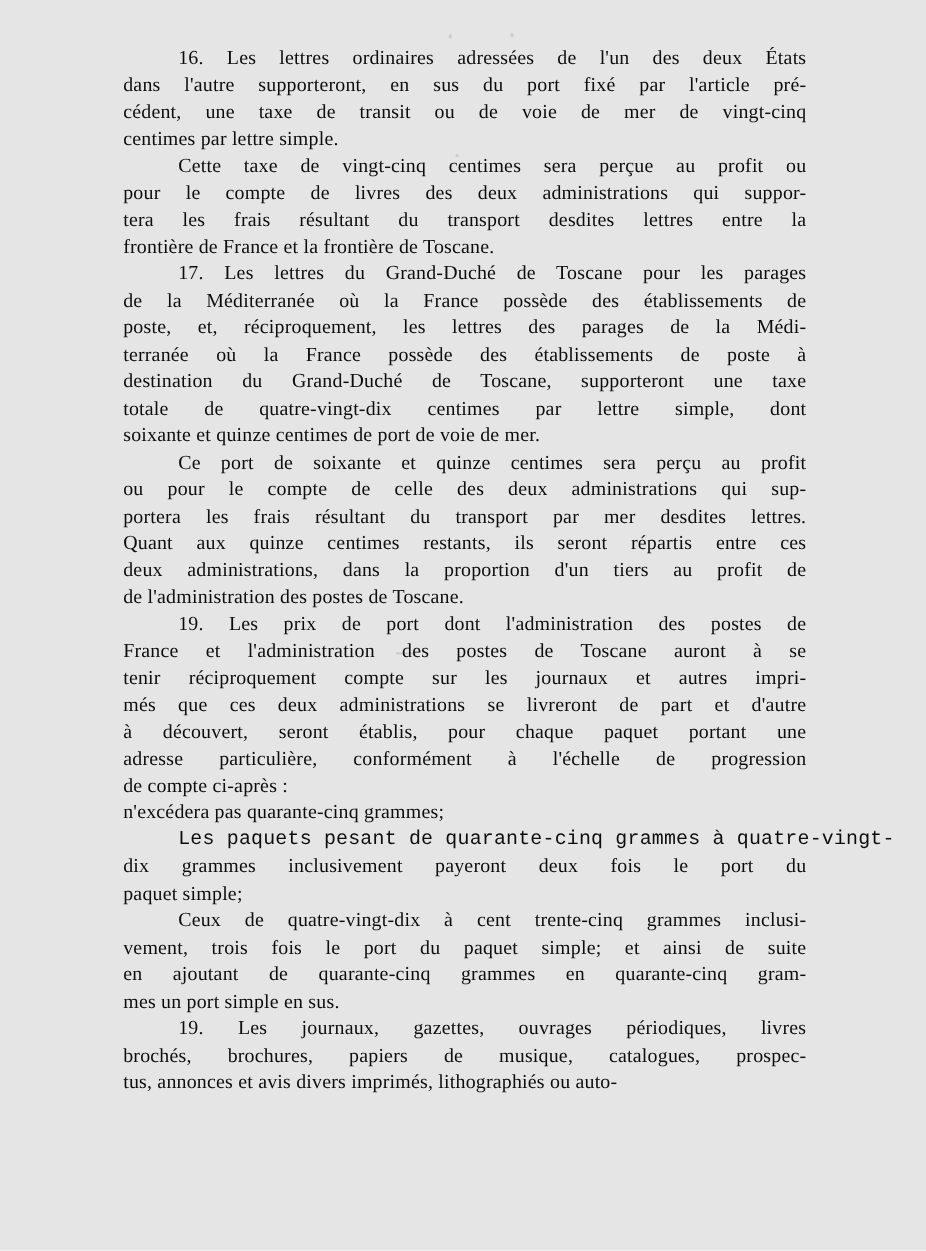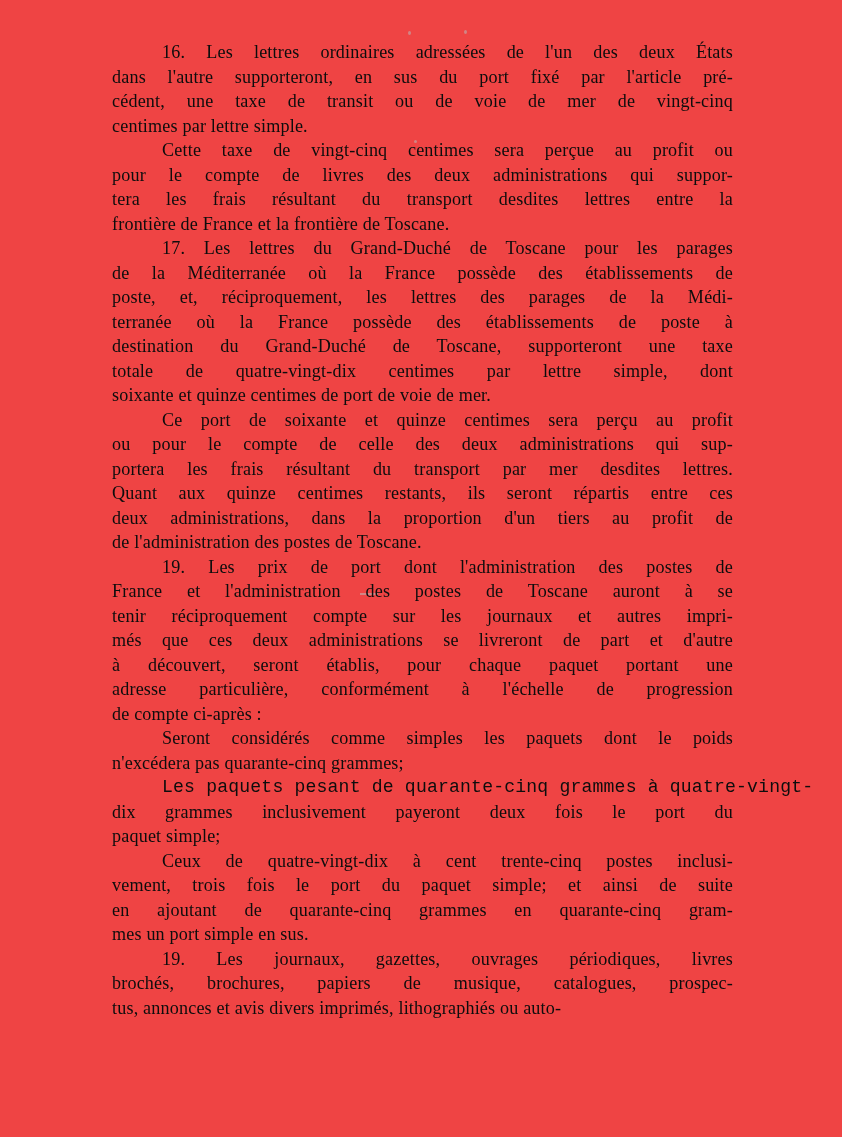--- a/index.html
+++ b/index.html
@@ -54,21 +54,21 @@
   .speck {
     position: absolute;
     background: #b9b9b9;
     border-radius: 50%;
     opacity: 0.55;
   }
 </style>
 </head>
 <body>
 
-<div class="page" style="background: #ef4444;">
+<div class="page" style="background: #e5e5e5;">
 
   <div class="speck" style="left:408px; top:31px; width:3px; height:4px;"></div>
   <div class="speck" style="left:464px; top:30px; width:3px; height:4px;"></div>
   <div class="speck" style="left:414px; top:140px; width:3px; height:3px;"></div>
   <div class="speck" style="left:726px; top:418px; width:3px; height:3px;"></div>
   <div class="speck" style="left:360px; top:593px; width:18px; height:2px; border-radius:0;"></div>
 
   <div class="textblock" id="textblock">
       <div class="para">
         <span class="line indent first-justified" style="color: rgb(13, 13, 13);">16. Les lettres ordinaires adressées de l'un des deux États</span>
@@ -102,30 +102,29 @@
       <div class="para">
         <span class="line indent first-justified" style="color: rgb(13, 13, 13);">19. Les prix de port dont l'administration des postes de</span>
         <span class="line" style="color: rgb(13, 13, 13);">France et l'administration des postes de Toscane auront à se</span>
         <span class="line" style="color: rgb(13, 13, 13);">tenir réciproquement compte sur les journaux et autres impri-</span>
         <span class="line" style="color: rgb(13, 13, 13);">més que ces deux administrations se livreront de part et d'autre</span>
         <span class="line" style="color: rgb(13, 13, 13);">à découvert, seront établis, pour chaque paquet portant une</span>
         <span class="line" style="color: rgb(13, 13, 13);">adresse particulière, conformément à l'échelle de progression</span>
         <span class="line last" style="color: rgb(13, 13, 13);">de compte ci-après :</span>
       </div>
       <div class="para">
-        <span class="line indent first-justified" style="color: rgb(13, 13, 13);">Seront considérés comme simples les paquets dont le poids</span>
         <span class="line last" style="color: rgb(13, 13, 13);">n'excédera pas quarante-cinq grammes;</span>
       </div>
       <div class="para">
         <span class="line indent first-justified" style="color: rgb(13, 13, 13); font-family: Liberation Mono, monospace;">Les paquets pesant de quarante-cinq grammes à quatre-vingt-</span>
         <span class="line" style="color: rgb(13, 13, 13);">dix grammes inclusivement payeront deux fois le port du</span>
         <span class="line last" style="color: rgb(13, 13, 13);">paquet simple;</span>
       </div>
       <div class="para">
-        <span class="line indent first-justified" style="color: rgb(13, 13, 13);">Ceux de quatre-vingt-dix à cent trente-cinq postes inclusi-</span>
+        <span class="line indent first-justified" style="color: rgb(13, 13, 13);">Ceux de quatre-vingt-dix à cent trente-cinq grammes inclusi-</span>
         <span class="line" style="color: rgb(13, 13, 13);">vement, trois fois le port du paquet simple; et ainsi de suite</span>
         <span class="line" style="color: rgb(13, 13, 13);">en ajoutant de quarante-cinq grammes en quarante-cinq gram-</span>
         <span class="line last" style="color: rgb(13, 13, 13);">mes un port simple en sus.</span>
       </div>
       <div class="para">
         <span class="line indent first-justified" style="color: rgb(13, 13, 13);">19. Les journaux, gazettes, ouvrages périodiques, livres</span>
         <span class="line" style="color: rgb(13, 13, 13);">brochés, brochures, papiers de musique, catalogues, prospec-</span>
         <span class="line last" style="color: rgb(13, 13, 13);">tus, annonces et avis divers imprimés, lithographiés ou auto-</span>
       </div>
     </div>

